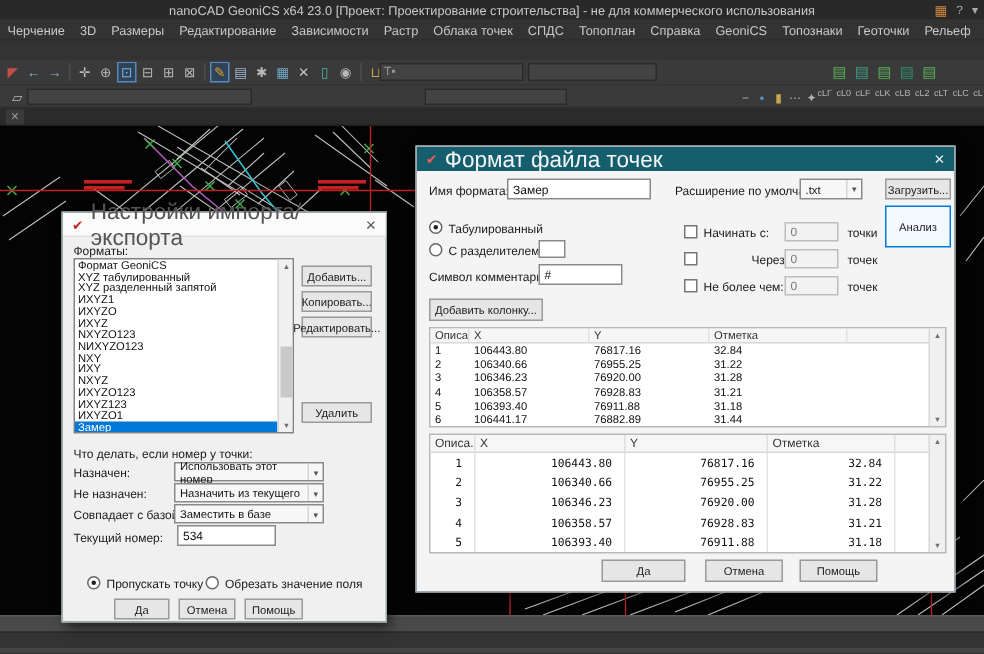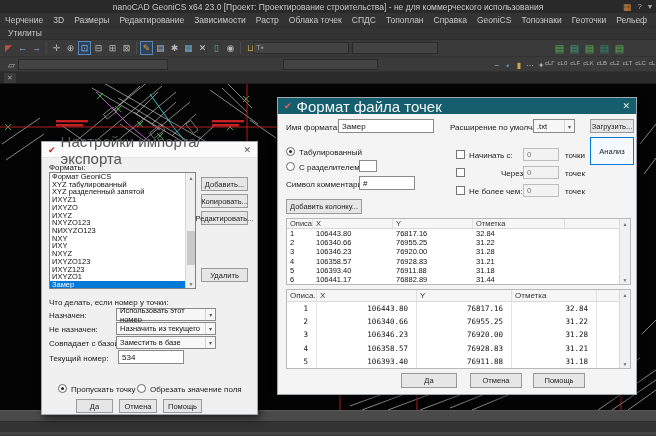--- a/index.html
+++ b/index.html
@@ -148,24 +148,20 @@
       <span class="menu-item" data-name="menu-item">Облака точек</span>
       <span class="menu-item" data-name="menu-item">СПДС</span>
       <span class="menu-item" data-name="menu-item">Топоплан</span>
       <span class="menu-item" data-name="menu-item">Справка</span>
       <span class="menu-item" data-name="menu-item">GeoniCS</span>
       <span class="menu-item" data-name="menu-item">Топознаки</span>
       <span class="menu-item" data-name="menu-item">Геоточки</span>
       <span class="menu-item" data-name="menu-item">Рельеф</span>
       <span class="menu-item" data-name="menu-item">Горизонтальная</span>
     </div>
-  <div class="utilbar" data-name="utilities-menu-bar">
-
-  <span class="menu-item" data-name="menu-item-utilities">Утилиты</span>
-    </div>
 
   <div class="toolbar1" data-name="main-toolbar">
     <span style="display:contents">
       
     <span class="ticon" data-name="nanocad-logo-icon" style="color:#c05046">◤</span><span class="ticon" data-name="undo-arrow-icon" style="color:#8fb3e0">←</span><span class="ticon" data-name="redo-arrow-icon" style="color:#8fb3e0">→</span><span class="ticon" data-name="toolbar-separator" style=""></span><span class="ticon" data-name="pan-icon" style="color:#b8b8b8">✛</span><span class="ticon" data-name="zoom-realtime-icon" style="color:#b8b8b8">⊕</span><span class="ticon selected" data-name="zoom-window-icon" style="color:#7fb2e5">⊡</span><span class="ticon" data-name="zoom-dynamic-icon" style="color:#b8b8b8">⊟</span><span class="ticon" data-name="zoom-previous-icon" style="color:#b8b8b8">⊞</span><span class="ticon" data-name="zoom-extents-icon" style="color:#b8b8b8">⊠</span><span class="ticon" data-name="toolbar-separator" style=""></span><span class="ticon selected" data-name="edit-pencil-icon" style="color:#e0a030">✎</span><span class="ticon" data-name="properties-table-icon" style="color:#9db8d2">▤</span><span class="ticon" data-name="search-settings-icon" style="color:#b8b8b8">✱</span><span class="ticon" data-name="chart-icon" style="color:#6fa8c9">▦</span><span class="ticon" data-name="tools-icon" style="color:#c8c8c8">✕</span><span class="ticon" data-name="notebook-icon" style="color:#4fb3a5">▯</span><span class="ticon" data-name="globe-icon" style="color:#b8b8b8">◉</span><span class="ticon" data-name="toolbar-separator" style=""></span><span class="ticon" data-name="bridge-icon" style="color:#c9a84c">⊔</span><span class="ticon" data-name="slope-pencil-icon" style="color:#d4c04a">∕</span><span class="ticon" data-name="help-icon" style="color:#b8b8b8">?</span></span>
     <span class="tb-field tb-field1" data-name="text-style-combobox">
       <span class="ficon" data-name="text-style-icon">T▪</span>
     </span>
     <span class="tb-field tb-field2" data-name="dimension-style-combobox"></span>
     <span class="doc-icons">

